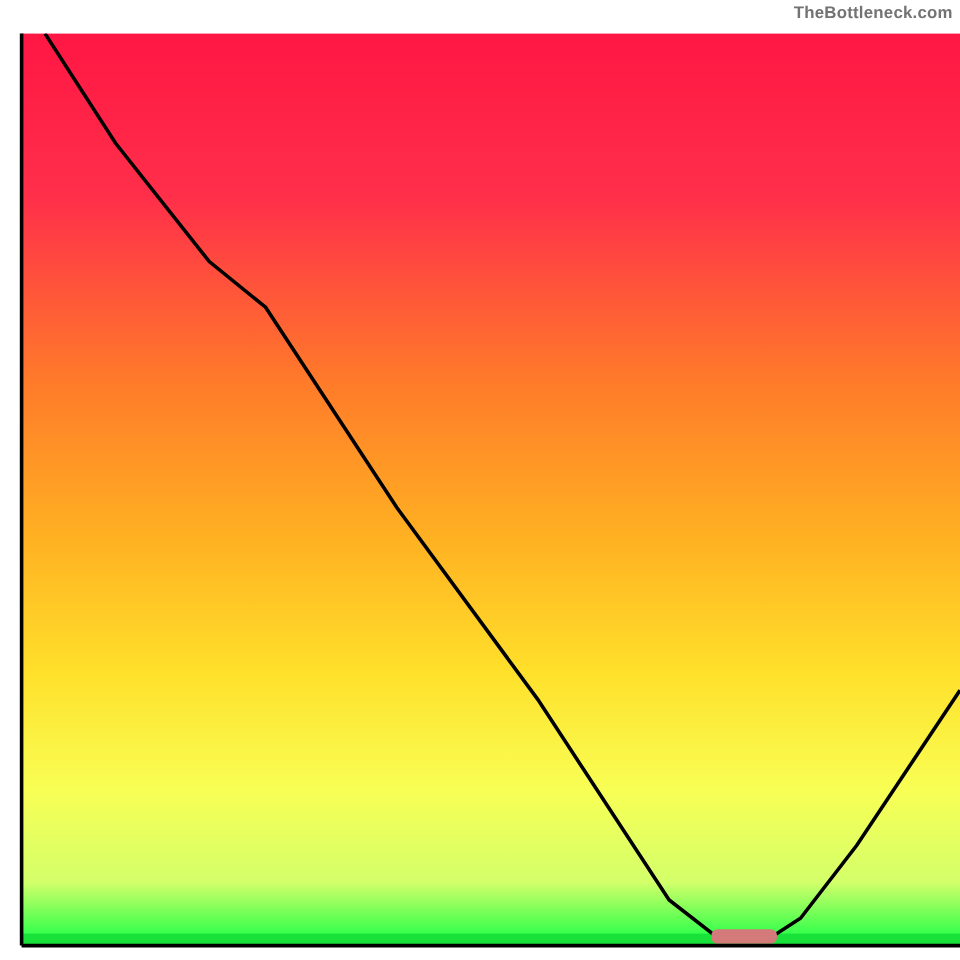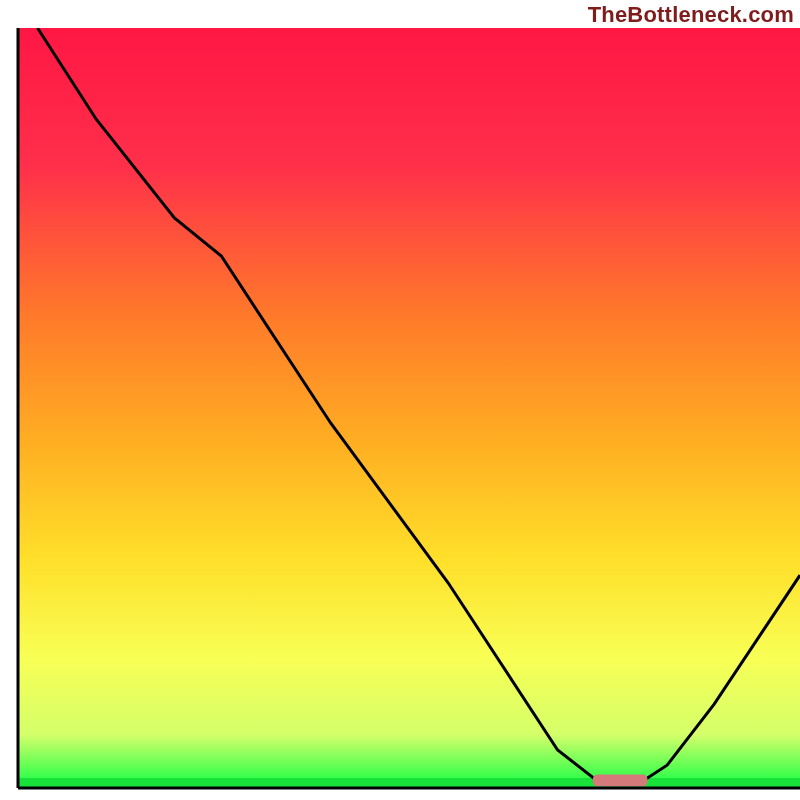--- a/index.html
+++ b/index.html
@@ -12,23 +12,23 @@
   }
   .container {
     position: relative;
     width: 800px;
     height: 800px;
   }
   .watermark {
     position: absolute;
     top: 2px;
     right: 6px;
-    font-size: 22px;
+    font-size: 14px;
     font-weight: 600;
-    color: #7f1d1d;
+    color: #737373;
     letter-spacing: 0.2px;
     margin-left: 33px;
   }
   svg.chart {
     position: absolute;
     left: 0;
     top: 0;
     width: 800px;
     height: 800px;
   }

